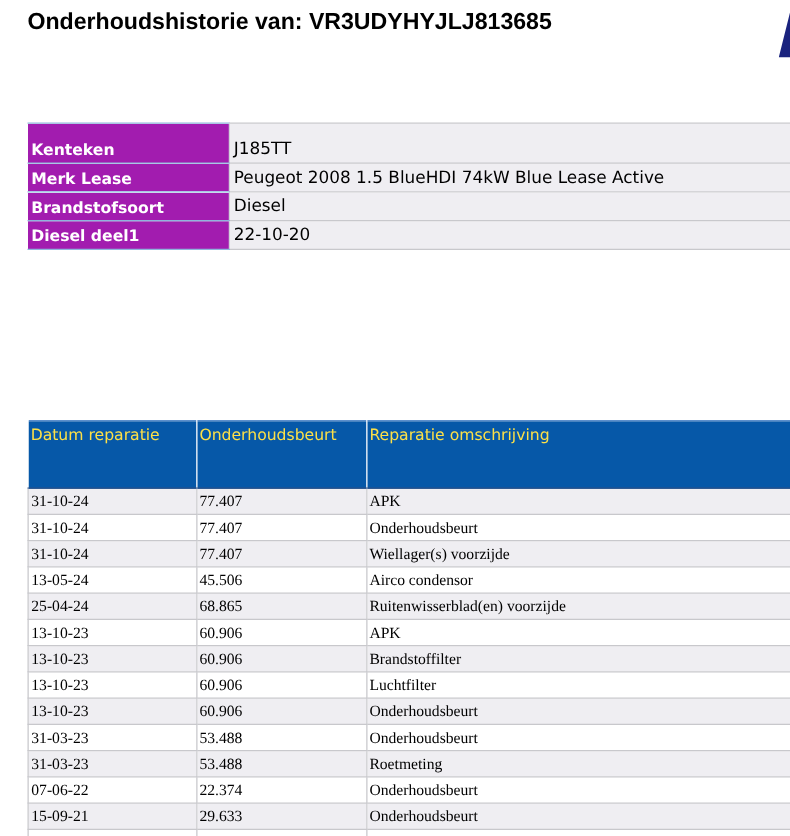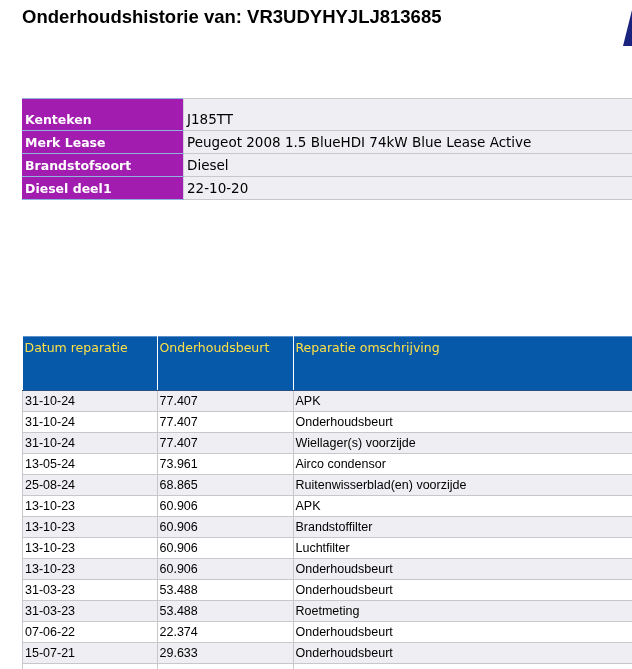--- a/index.html
+++ b/index.html
@@ -46,21 +46,21 @@
       height: 50px; padding: 3px 2px 0 2px;
       border-top: 1px solid #5c8fcc; border-bottom: 1px solid #2a4f86;
       border-right: 1px solid #ffffff;
       font-family: "DejaVu Sans", sans-serif;
     }
     .repair-table th:last-child { border-right: none; }
     .repair-table td {
       height: 20px; padding: 0 2px; font-size: 12.5px; color: #000;
       border-bottom: 1px solid #c8c8cc; border-right: 1px solid #c8c8cc;
       white-space: nowrap; overflow: hidden;
-      font-family: Liberation Sans, sans-serif;
+      font-family: Liberation Serif, serif;
       margin-left: 14px;
     }
     .repair-table td:first-child { border-left: 1px solid #c8c8cc; }
     .repair-table td:last-child { border-right: none; }
     .repair-table tr.odd td { background: #efeef2; }
     .repair-table tr.even td { background: #ffffff; }
     .col-date { width: 130px; }
     .col-km { width: 131px; }
   </style>
 </head>
@@ -112,25 +112,25 @@
       <td>77.407</td>
       <td>Onderhoudsbeurt</td>
     </tr>
     <tr class="odd">
       <td>31-10-24</td>
       <td>77.407</td>
       <td>Wiellager(s) voorzijde</td>
     </tr>
     <tr class="even">
       <td>13-05-24</td>
-      <td>73.961</td>
+      <td>45.506</td>
       <td>Airco condensor</td>
     </tr>
     <tr class="odd">
-      <td>25-08-24</td>
+      <td>25-04-24</td>
       <td>68.865</td>
       <td>Ruitenwisserblad(en) voorzijde</td>
     </tr>
     <tr class="even">
       <td>13-10-23</td>
       <td>60.906</td>
       <td>APK</td>
     </tr>
     <tr class="odd">
       <td>13-10-23</td>
@@ -156,21 +156,21 @@
       <td>31-03-23</td>
       <td>53.488</td>
       <td>Roetmeting</td>
     </tr>
     <tr class="even">
       <td>07-06-22</td>
       <td>22.374</td>
       <td>Onderhoudsbeurt</td>
     </tr>
     <tr class="odd">
-      <td>15-07-21</td>
+      <td>15-09-21</td>
       <td>29.633</td>
       <td>Onderhoudsbeurt</td>
     </tr>
     <tr class="even">
       <td></td>
       <td></td>
       <td></td>
     </tr>
   </tbody>
 </table>

